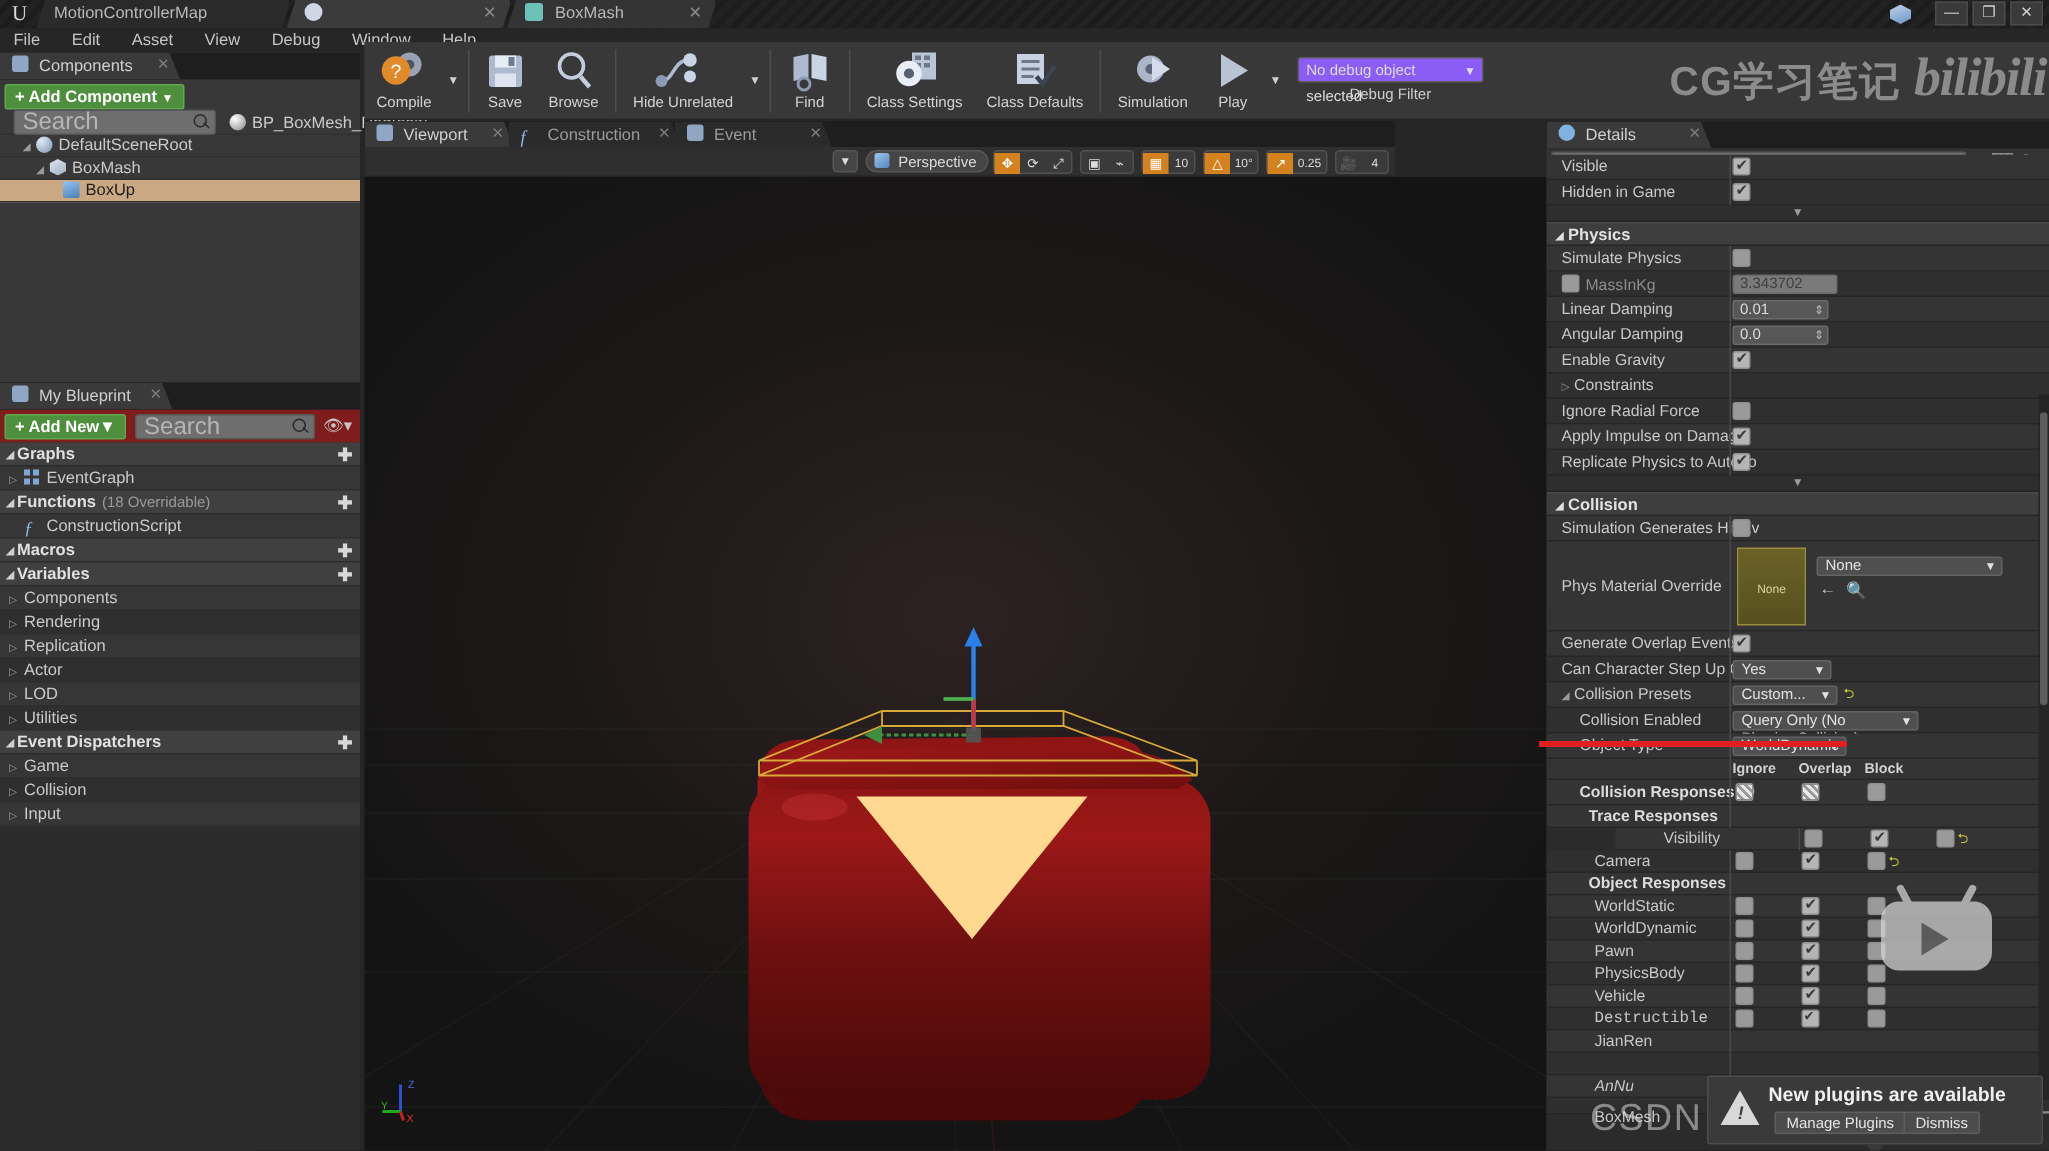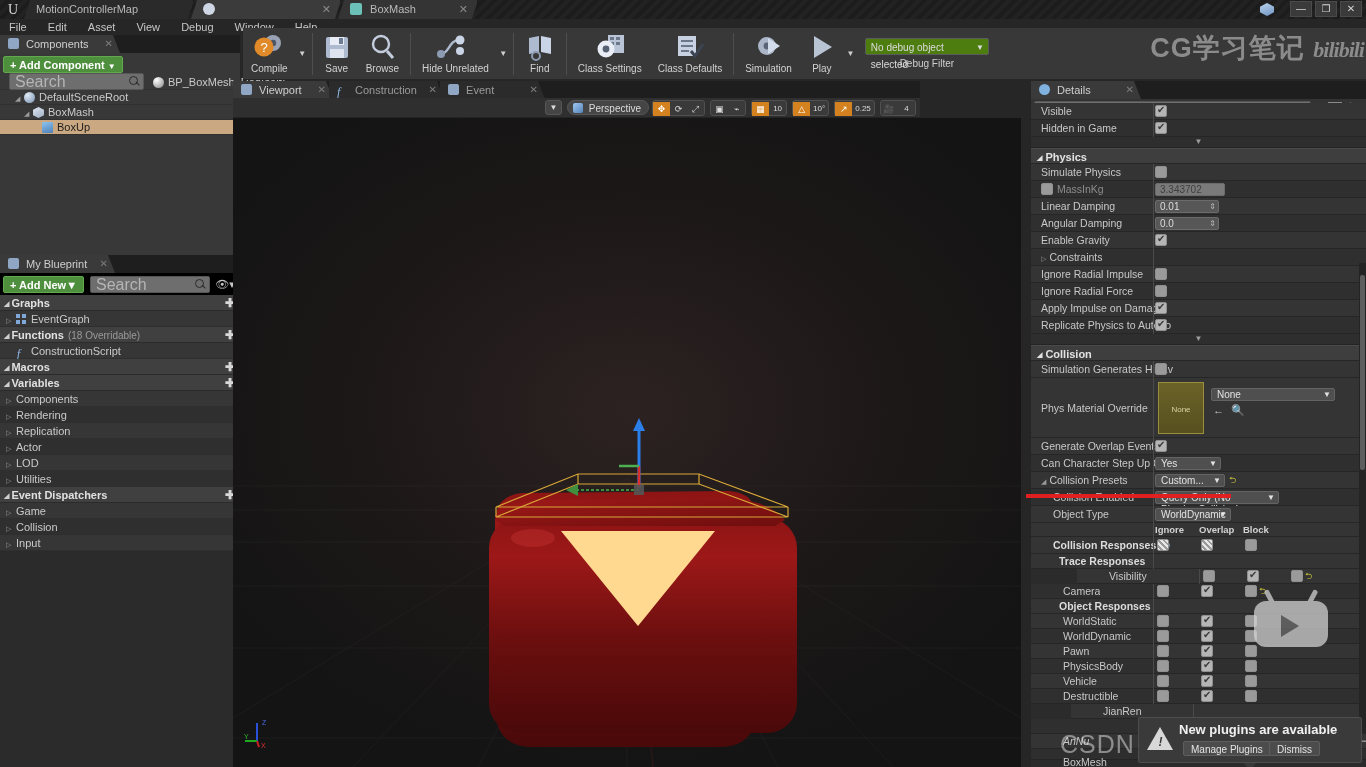--- a/index.html
+++ b/index.html
@@ -68,21 +68,21 @@
     background:#383838; border-bottom:1px solid #303030; white-space:nowrap; }
   .tree-row.sel { background:#c9a882; color:#1d1d1d; }
   .tree-row .arw { display:inline-block; width:9px; color:#9a9a9a; font-size:7px; }
   .ico { display:inline-block; width:11px; height:11px; vertical-align:-2px; margin-right:4px; }
   .ico.sphere { border-radius:50%; background:radial-gradient(circle at 32% 28%, #fff, #b6b6b6 60%, #7e7e7e); }
   .ico.scene { border-radius:50%; background:radial-gradient(circle at 32% 28%,#dfe9f5,#7a93b2); }
   .ico.mesh { background:linear-gradient(150deg,#e0e6ef,#9fb0c6); clip-path:polygon(50% 0,100% 26%,100% 74%,50% 100%,0 74%,0 26%); }
   .ico.cube { background:linear-gradient(160deg,#8fc4ee,#4d7fb8); border-radius:1px; }
 
   .myblueprint { position:absolute; left:0; top:220px; width:240px; height:512px; background:#2b2b2b; }
-  .mb-toolbar { height:22px; background:#000000; padding:3px 3px 0 3px; }
+  .mb-toolbar { height:22px; background:#7f1d1d; padding:3px 3px 0 3px; }
   .addnew { float:left; height:17px; line-height:17px; background:#4e8f3e;
     border:1px solid #62a84f; color:#fff; font-size:11px; font-weight:bold; padding:0 6px; border-radius:2px; }
   .eye { float:right; width:24px; height:17px; color:#c7c7c7; font-size:11px; line-height:17px; text-align:center; }
   .sect-head { height:16px; line-height:16px; background:#404040; border-bottom:1px solid #2b2b2b;
     color:#e0e0e0; font-size:11px; font-weight:bold; padding-left:4px; position:relative; }
   .sect-head .tri { display:inline-block; font-size:7px; color:#d0d0d0; margin-right:2px; vertical-align:1px; }
   .sect-head .sub { font-weight:normal; color:#9a9a9a; font-size:10px; margin-left:4px; }
   .sect-head .plus { position:absolute; right:5px; top:1px; font-size:12px; color:#d8d8d8; font-weight:bold; line-height:14px; }
   .mb-row { height:16px; line-height:16px; font-size:11px; color:#cacaca; padding-left:6px;
     background:#363636; border-bottom:1px solid #2e2e2e; }
@@ -97,31 +97,31 @@
 
   
   .maintool { position:absolute; left:243px; top:28px; width:1123px; height:52px; background:#383838;
     border-bottom:1px solid #262626; }
   .tbtn { position:relative; float:left; height:52px; width:auto; min-width:40px; padding:2px 8px 0 8px;
     text-align:center; color:#d2d2d2; font-size:10px; }
   .tbtn .glyph { display:block; height:30px; margin:2px auto 1px auto; }
   .tsep { float:left; width:1px; height:42px; margin:5px 3px; background:#4e4e4e; }
   .tcaret { float:left; width:13px; height:52px; line-height:52px; color:#cfcfcf; font-size:8px; text-align:center; }
   .debugsel { float:left; margin:10px 0 0 8px; width:124px; }
-  .debugdrop { height:17px; line-height:17px; background:#4d7c0f; border:1px solid #5b5b5b;
+  .debugdrop { height:17px; line-height:17px; background:#8b5cf6; border:1px solid #5b5b5b;
     border-radius:2px; color:#dcdcdc; font-size:10px; padding:0 14px 0 5px; position:relative; }
   .debugdrop .c { position:absolute; right:4px; top:0; font-size:8px; }
   .debuglbl { text-align:center; color:#cfcfcf; font-size:10px; margin-top:3px; }
 
   .cgwm { position:absolute; right:2px; top:30px; color:#9e9e9e; font-size:27px; font-weight:bold;
     letter-spacing:1px; opacity:.82; white-space:nowrap; }
-  .bili { font-family:"Liberation Serif",serif; font-style:italic; font-size:22px; letter-spacing:-1px; }
-
-  
-  .vpwrap { position:absolute; left:233px; top:81px; width:687px; height:686px; background:#1c1c1c; }
+  .bili { font-family:"Liberation Serif",serif; font-style:italic; font-size:36px; letter-spacing:-1px; }
+
+  
+  .vpwrap { position:absolute; left:243px; top:81px; width:687px; height:686px; background:#1c1c1c; }
   .vp-tabbar { height:17px; background:#1e1e1e; }
   .vp-toolbar { height:20px; background:#2f2f2f; position:relative; border-bottom:1px solid #242424; }
   .vchip { float:left; height:15px; line-height:15px; margin:2px 0 0 5px; padding:0 7px 0 5px;
     background:#454545; border:1px solid #565656; border-radius:8px; color:#dcdcdc; font-size:10px; }
   .vchip .d { display:inline-block; width:10px; height:10px; vertical-align:-1px; margin-right:3px;
     border-radius:2px; background:linear-gradient(140deg,#9fc7ee,#5585bb); }
   .vdrop { float:left; width:17px; height:15px; margin:2px 0 0 4px; background:#454545;
     border:1px solid #565656; border-radius:3px; color:#ddd; font-size:8px; text-align:center; line-height:13px; }
   .vright { position:absolute; right:4px; top:2px; }
   .vgrp { float:left; margin-left:5px; background:#3a3a3a; border:1px solid #505050; border-radius:3px; height:16px; }
@@ -631,25 +631,20 @@
           <div class="drow">
             <div class="dlbl">Enable Gravity</div>
             <div class="dsep"></div>
             <div class="dval"><span class="chk on"></span></div>
           </div>
           <div class="drow alt">
             <div class="dlbl"><span style="color:#9a9a9a;font-size:7px;margin-right:3px;">▷</span>Constraints</div>
             <div class="dsep"></div>
             <div class="dval"></div>
           </div>
-          <div class="drow">
-            <div class="dlbl">Ignore Radial Impulse</div>
-            <div class="dsep"></div>
-            <div class="dval"><span class="chk dimbox"></span></div>
-          </div>
           <div class="drow alt">
             <div class="dlbl">Ignore Radial Force</div>
             <div class="dsep"></div>
             <div class="dval"><span class="chk dimbox"></span></div>
           </div>
           <div class="drow">
             <div class="dlbl">Apply Impulse on Damage</div>
             <div class="dsep"></div>
             <div class="dval"><span class="chk on"></span></div>
           </div>
@@ -765,28 +760,28 @@
             <span style="position:absolute;left:170px;top:-1px;"><span class="chk on"></span></span>
             <span style="position:absolute;left:214px;top:-1px;"><span class="chk dimbox"></span></span>
           </div>
           <div class="drow" style="height: 15px;">
             <div class="dlbl ind2" style="line-height:15px;">Vehicle</div>
             <div class="dsep" style="height:15px;"></div>
             <span style="position:absolute;left:126px;top:-1px;"><span class="chk dimbox"></span></span>
             <span style="position:absolute;left:170px;top:-1px;"><span class="chk on"></span></span>
             <span style="position:absolute;left:214px;top:-1px;"><span class="chk dimbox"></span></span>
           </div>
-          <div class="drow alt" style="height: 15px;">
+          <div class="drow alt" style="height: 15px; font-family: Liberation Mono, monospace;">
             <div class="dlbl ind2" style="line-height:15px;">Destructible</div>
             <div class="dsep" style="height:15px;"></div>
             <span style="position:absolute;left:126px;top:-1px;"><span class="chk dimbox"></span></span>
             <span style="position:absolute;left:170px;top:-1px;"><span class="chk on"></span></span>
             <span style="position:absolute;left:214px;top:-1px;"><span class="chk dimbox"></span></span>
           </div>
-          <div class="drow" style="height: 15px; margin-left: 40px;">
+          <div class="drow" style="height: 15px;">
             <div class="dlbl ind2" style="line-height:15px;">JianRen</div>
             <div class="dsep" style="height:15px;"></div>
           </div>
           <div class="drow alt" style="height: 15px;">
             <div class="dlbl ind2" style="line-height:15px;margin-top:36px;">BoxMesh</div>
             <div class="dsep" style="height:15px;"></div>
           </div>
           <div class="drow" style="height: 15px;">
             <div class="dlbl ind2" style="line-height:15px;font-style:italic;">AnNu</div>
             <div class="dsep" style="height:15px;"></div>

